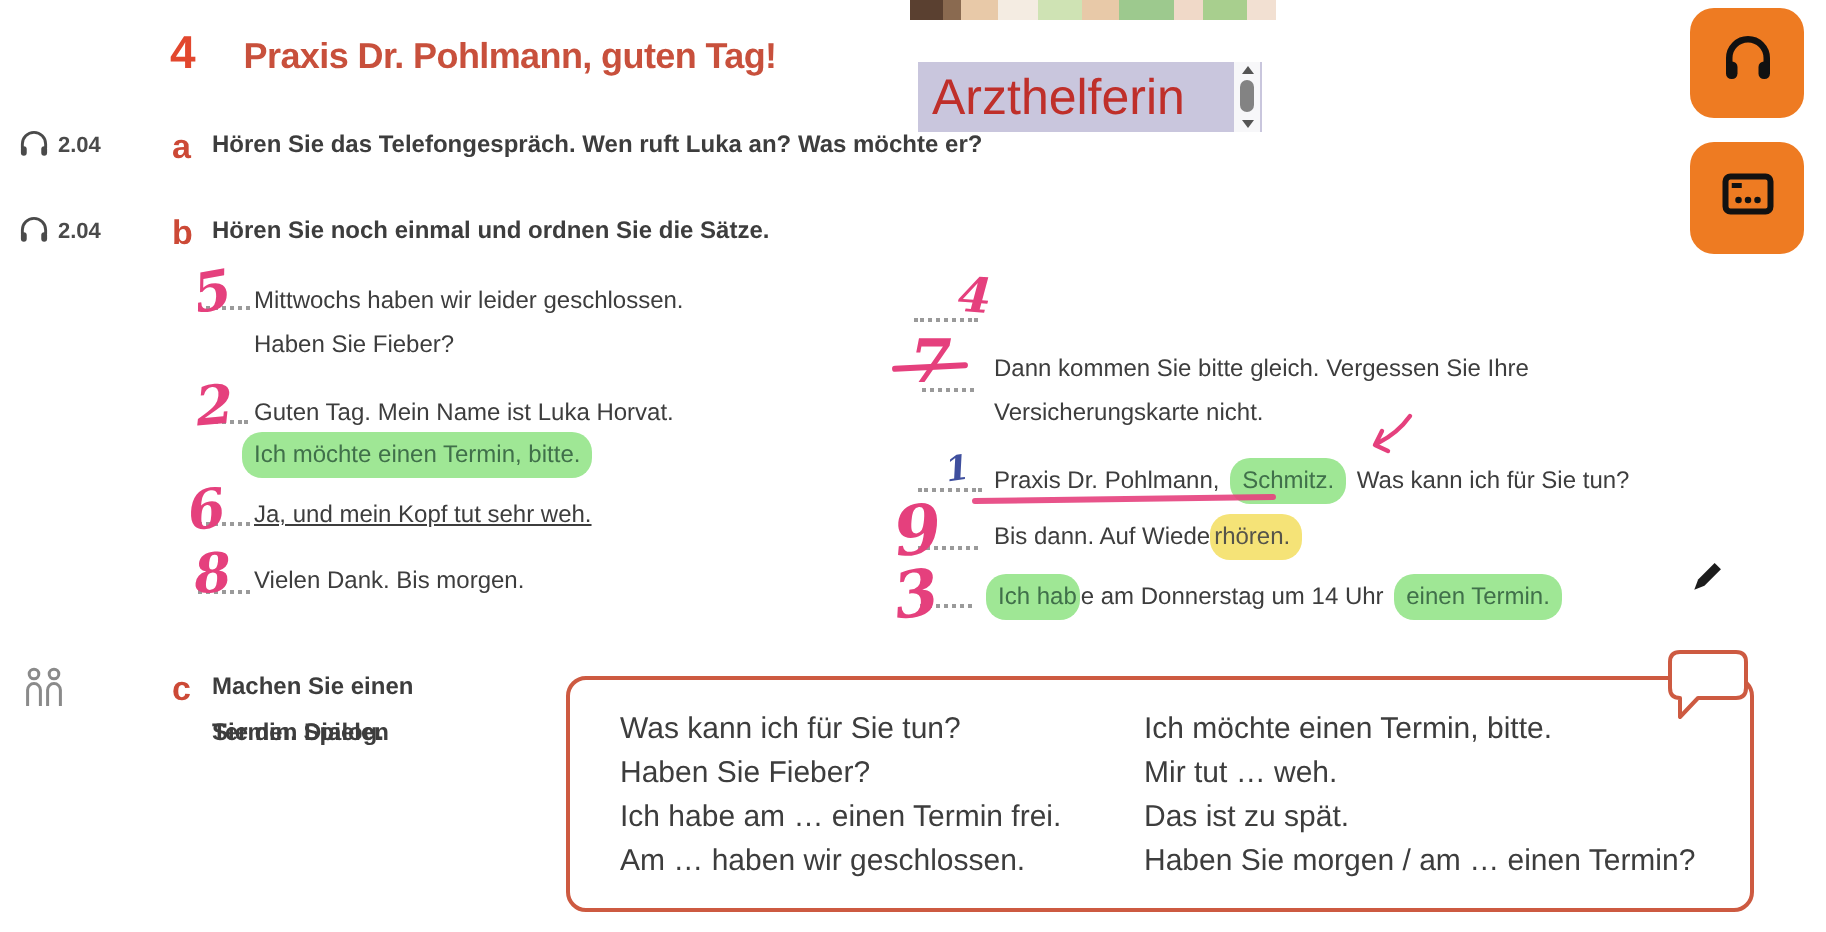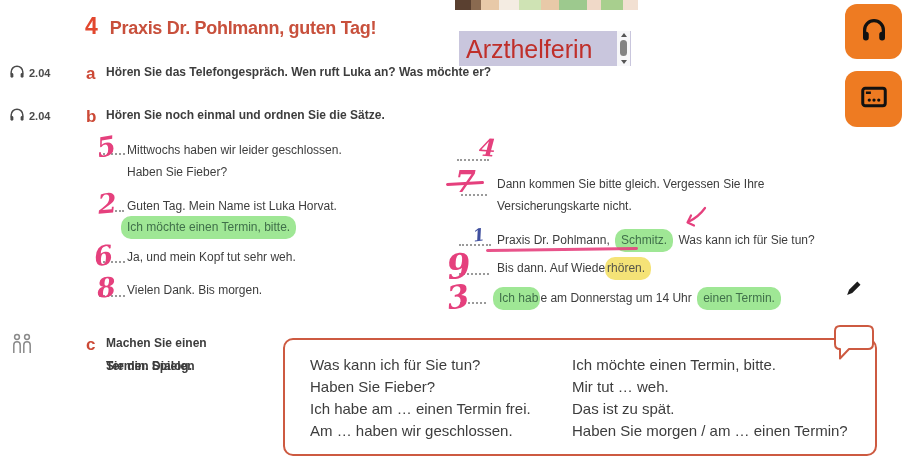--- a/index.html
+++ b/index.html
@@ -2,21 +2,21 @@
 <html><head>
 <meta charset="utf-8">
 <style>
   html,body{margin:0;padding:0;background:#fff;}
   .canvas{position:relative;width:913px;height:466px;background:#ffffff;
           font-family:"Liberation Sans",sans-serif;overflow:hidden;}
   .abs{position:absolute;}
   
   .heading{display:flex;align-items:baseline;}
   .h-num{font-size:23px;font-weight:bold;color:#e2472e;}
-  .h-title{font-size:18px;font-weight:bold;color:#c8503c;margin-left:12px;letter-spacing:-0.3px;}
+  .h-title{font-size:18px;font-weight:bold;color:#c8503c;margin-left:24px;letter-spacing:-0.3px;}
   
   .letter{font-size:17px;font-weight:bold;color:#cc4936;line-height:1;}
   .instr{font-size:12px;font-weight:bold;color:#3d3d3d;white-space:nowrap;}
   .sent{font-size:12px;color:#3d3d3d;white-space:nowrap;line-height:20px;}
   .tracknum{font-size:11px;font-weight:bold;color:#4a4a4a;}
   
   .hw{font-family:"DejaVu Serif",serif;font-style:italic;font-weight:bold;
       color:#e5407d;line-height:1;display:inline-block;}
   .hw-blue{font-family:"DejaVu Serif",serif;font-style:italic;font-weight:bold;
       color:#3f4f9e;line-height:1;display:inline-block;}
@@ -120,21 +120,21 @@
 
   <div class="abs dots" style="left:100px;top:209px;width:24px;"></div>
   <span class="abs hw" style="left:98px;top:190px;font-size:27px;transform:rotate(-5deg);">2</span>
   <div class="abs sent" style="left:127px;top:196px;">Guten Tag. Mein Name ist Luka Horvat.</div>
   <div class="abs sent" style="left:121px;top:216px;">
     <span class="hl hl-g">Ich möchte einen Termin, bitte.</span>
   </div>
 
   <div class="abs dots" style="left:99px;top:260px;width:26px;"></div>
   <span class="abs hw" style="left:94px;top:242px;font-size:27px;transform:rotate(-8deg);">6</span>
-  <div class="abs sent" style="left:127px;top:247px;">Ja, und mein Kopf tut sehr weh.</div>
+  <div class="abs sent" style="left:127px;top:247px;text-decoration:underline;">Ja, und mein Kopf tut sehr weh.</div>
 
   <div class="abs dots" style="left:99px;top:294px;width:26px;"></div>
   <span class="abs hw" style="left:97px;top:274px;font-size:27px;transform:rotate(-5deg);">8</span>
   <div class="abs sent" style="left:127px;top:280px;">Vielen Dank. Bis morgen.</div>
 
   <div class="abs dots" style="left:457px;top:158px;width:32px;"></div>
   <span class="abs hw" style="left:479px;top:136px;font-size:24px;transform:rotate(4deg);">4</span>
 
   <div class="abs dots" style="left:461px;top:193px;width:26px;"></div>
   <span class="abs hw" style="left:455px;top:167px;font-size:30px;">7</span>

